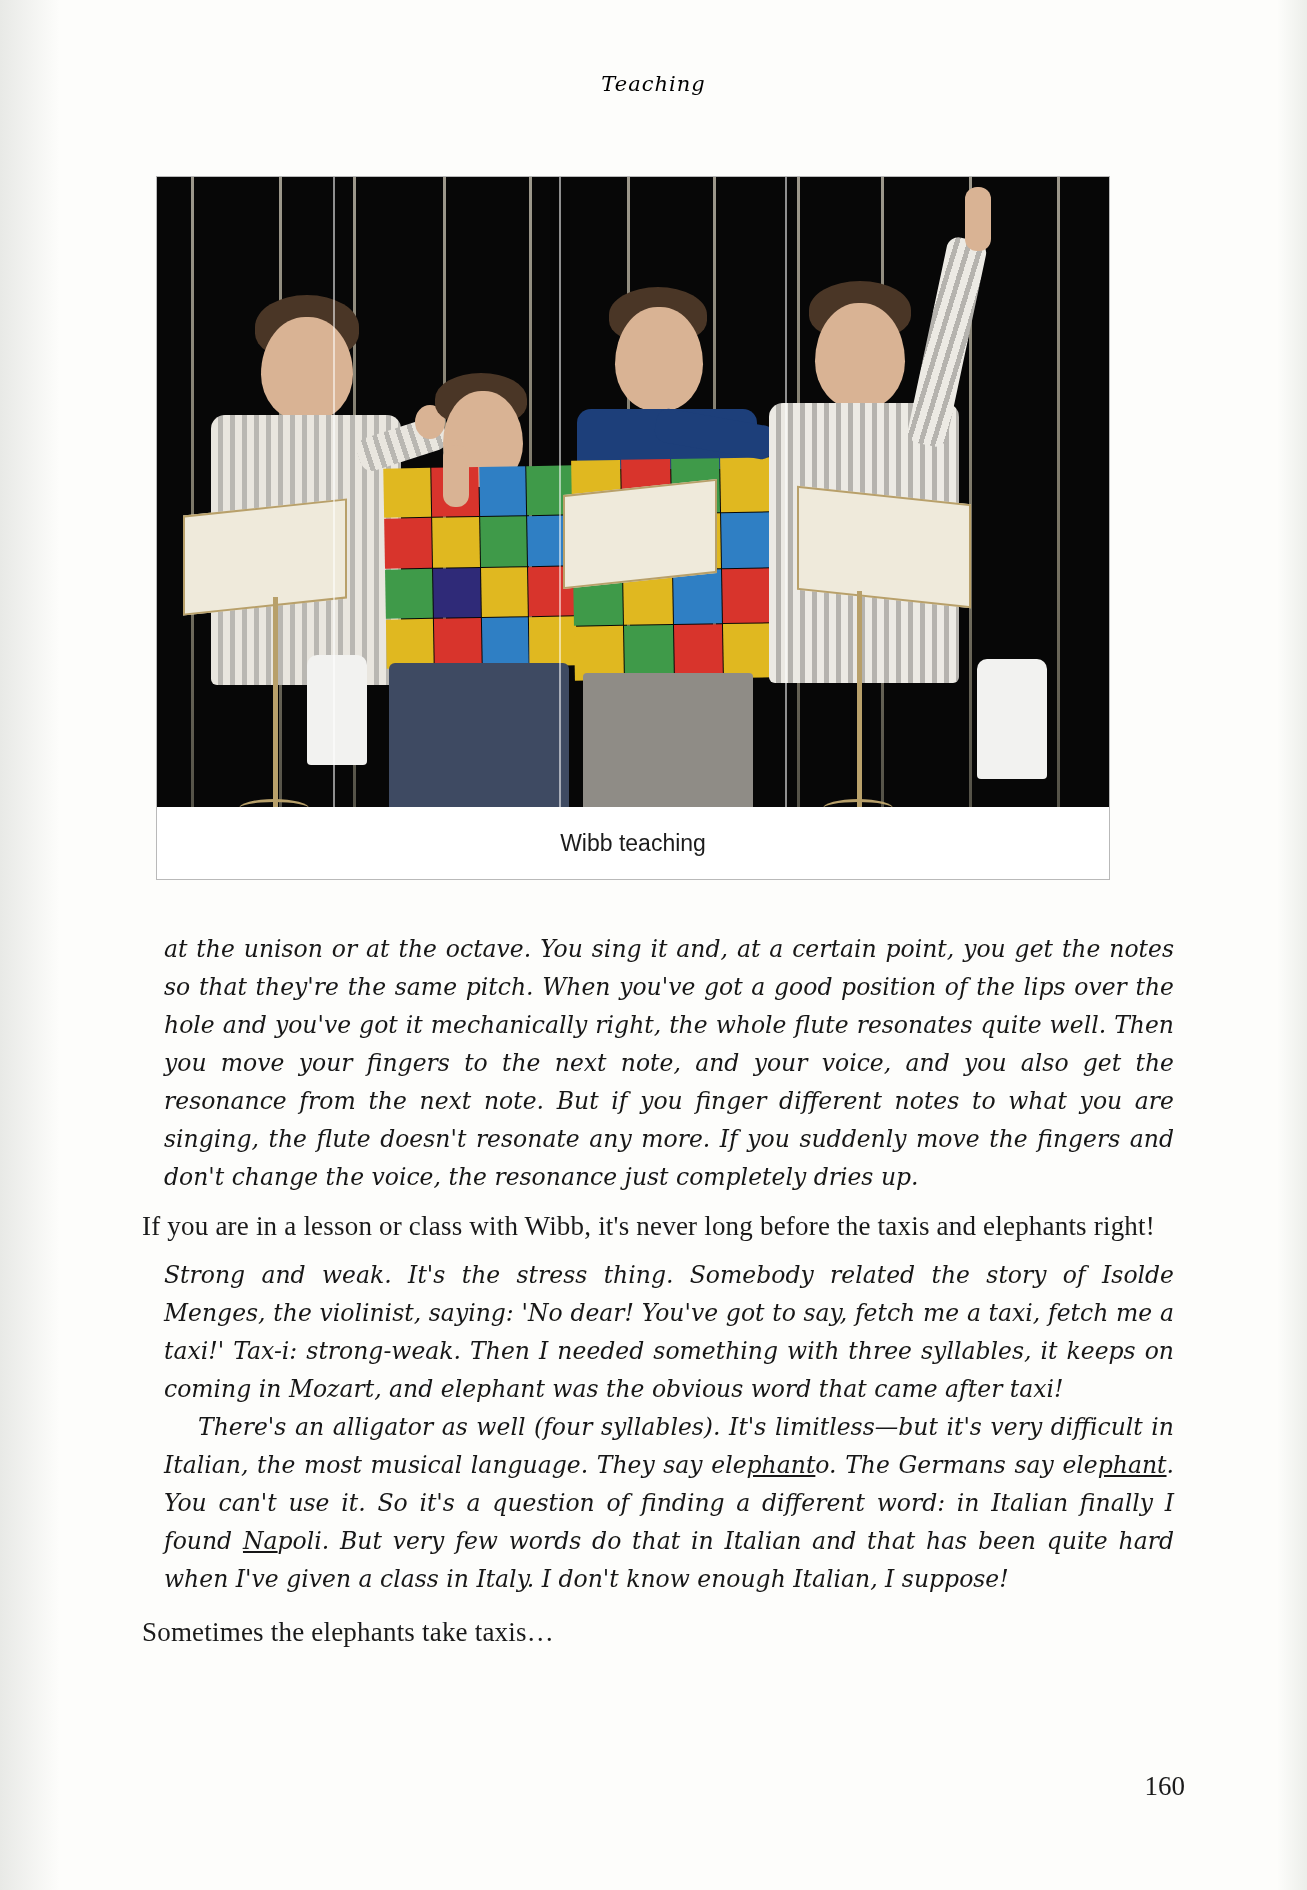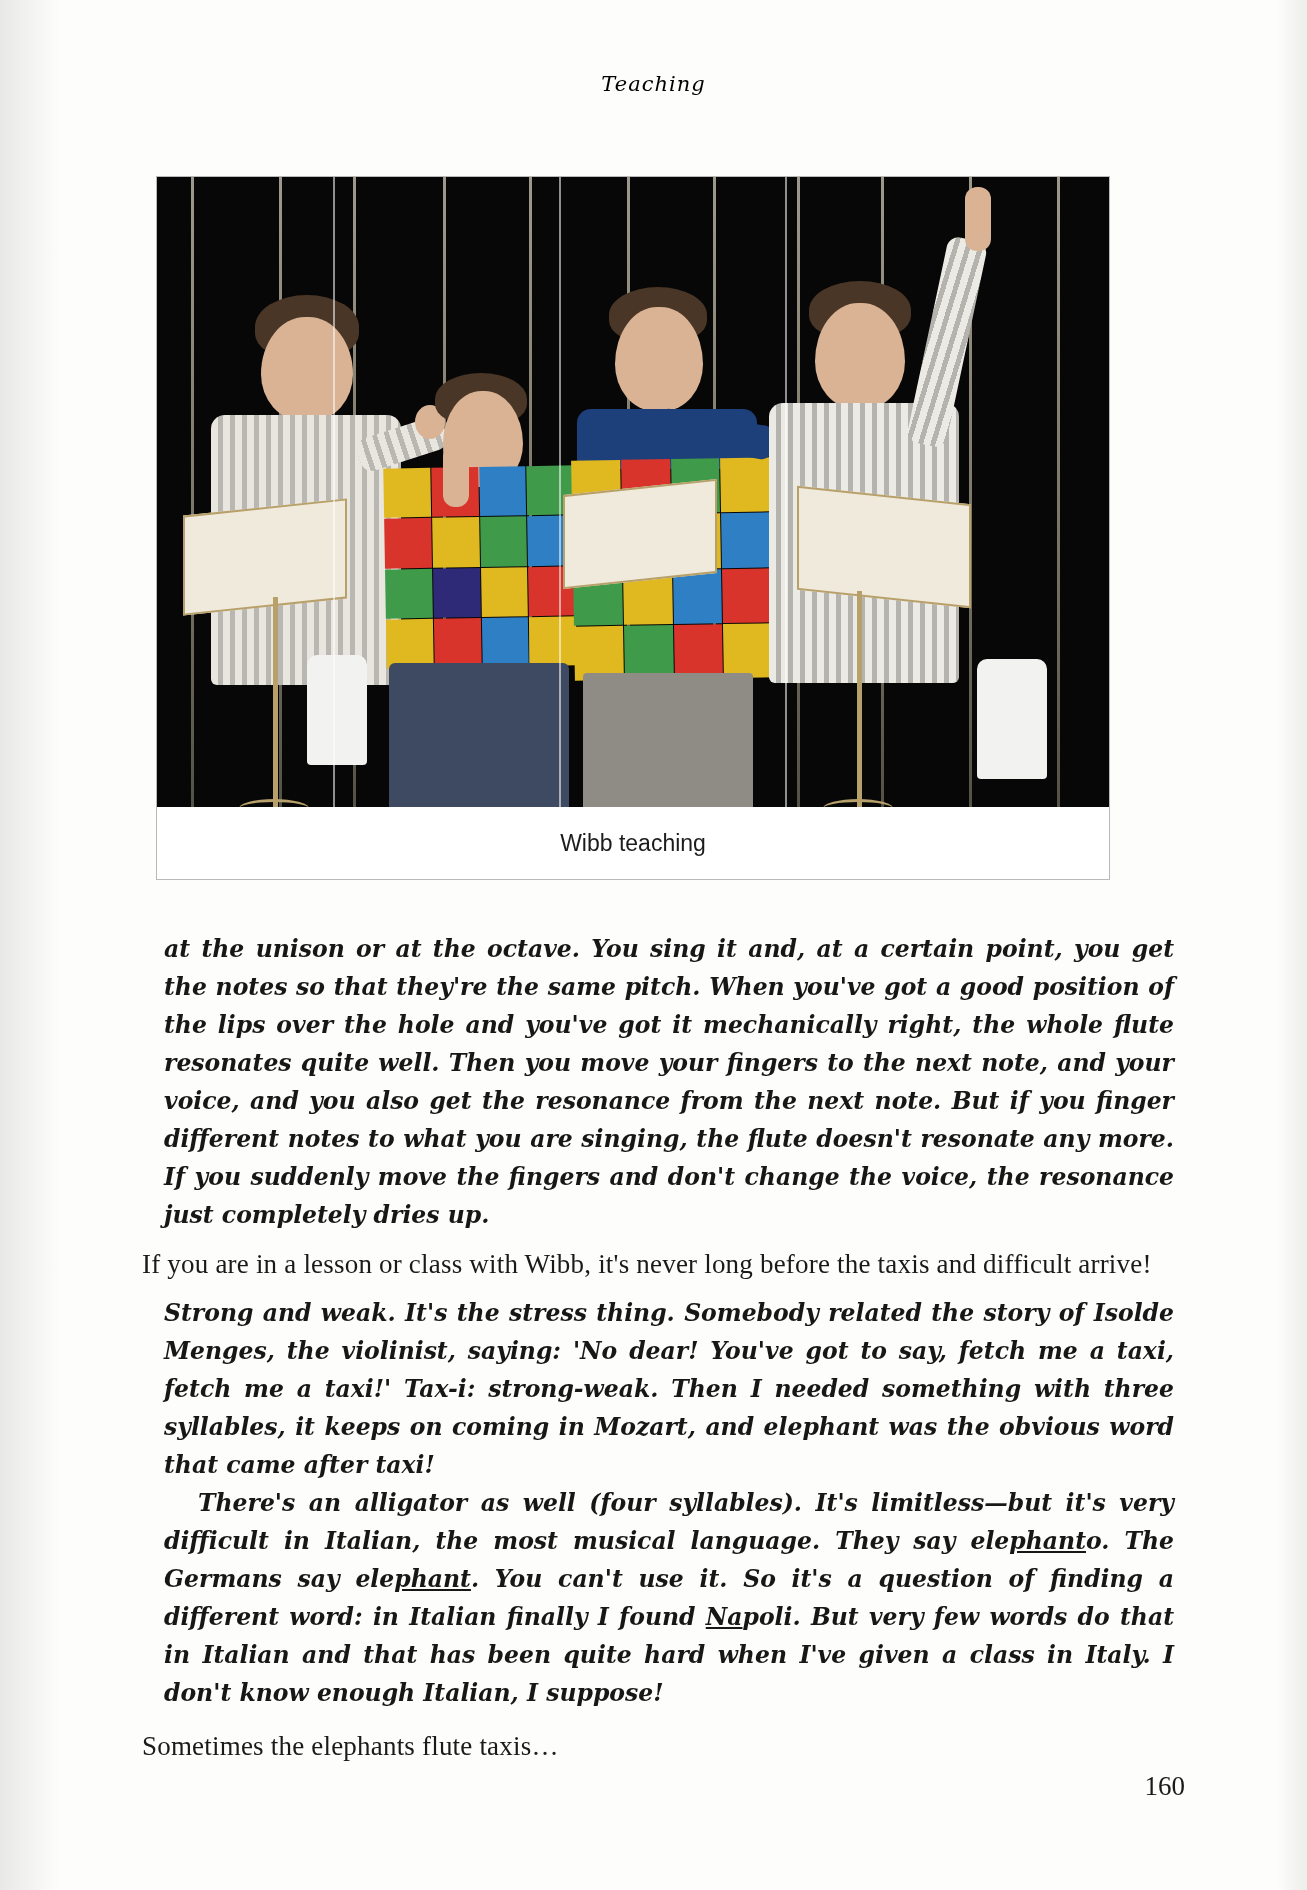--- a/index.html
+++ b/index.html
@@ -156,21 +156,20 @@
     line-height: 38.5px;
   }
   p.quote {
     font-style: italic;
     font-family: "DejaVu Serif", serif;
     font-size: 23.5px;
     line-height: 38px;
     margin-left: 48px;
     margin-right: 22px;
     color: #171717;
-    font-weight: bold;
   }
   p.quote.indent-first { text-indent: 34px; }
   p.narr {
     font-family: "Liberation Serif", serif;
     font-size: 27px;
     line-height: 40px;
     letter-spacing: .2px;
   }
   p.narr.hang { text-indent: 26px; }
   .gap-s { height: 10px; }
@@ -301,25 +300,25 @@
       </div>
     </div>
     <figcaption class="caption">Wibb teaching</figcaption>
   </figure>
 
   <div class="body">
 
     <p class="quote">at the unison or at the octave. You sing it and, at a certain point, you get the notes so that they're the same pitch. When you've got a good position of the lips over the hole and you've got it mechanically right, the whole flute resonates quite well. Then you move your fingers to the next note, and your voice, and you also get the resonance from the next note. But if you finger different notes to what you are singing, the flute doesn't resonate any more. If you suddenly move the fingers and don't change the voice, the resonance just completely dries up.</p>
 
     <div class="gap-s"></div>
-    <p class="narr hang">If you are in a lesson or class with Wibb, it's never long before the taxis and difficult arrive!</p>
+    <p class="narr hang">If you are in a lesson or class with Wibb, it's never long before the taxis and elephants right!</p>
     <div class="gap-s"></div>
 
     <p class="quote">Strong and weak. It's the stress thing. Somebody related the story of Isolde Menges, the violinist, saying: 'No dear! You've got to say, fetch me a taxi, fetch me a taxi!' Tax-i: strong-weak. Then I needed something with three syllables, it keeps on coming in Mozart, and elephant was the obvious word that came after taxi!</p>
 
     <p class="quote indent-first"><span>There's an alligator as well (four syllables). It's limitless—but it's very difficult in Italian, the most musical language. They say ele</span><u>phant</u><span>o. The Germans say ele</span><u>phant</u><span>. You can't use it. So it's a question of finding a different word: in Italian finally I found </span><u>Na</u><span>poli. But very few words do that in Italian and that has been quite hard when I've given a class in Italy. I don't know enough Italian, I suppose!</span></p>
 
     <div class="gap-m"></div>
-    <p class="narr hang">Sometimes the elephants flute taxis…</p>
+    <p class="narr hang">Sometimes the elephants take taxis…</p>
   </div>
 
   <div class="folio">160</div>
 </div>
 
 </body></html>

